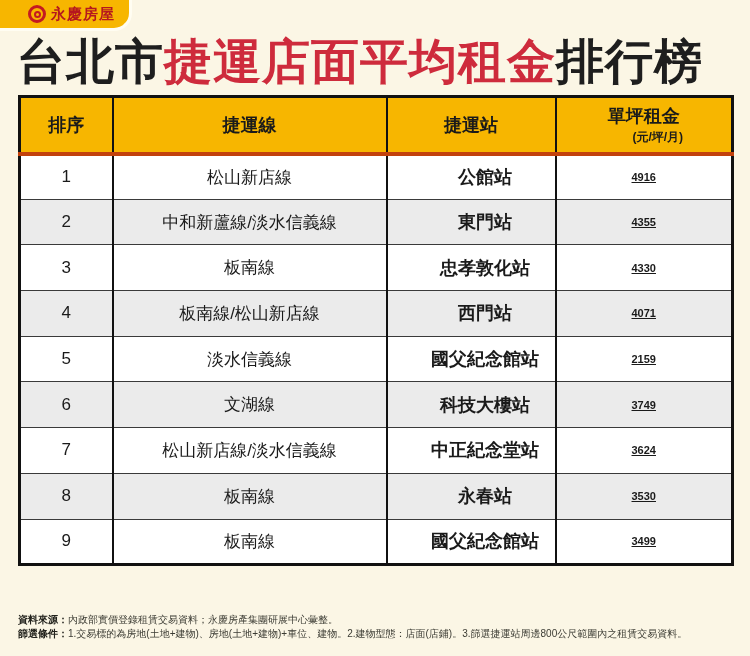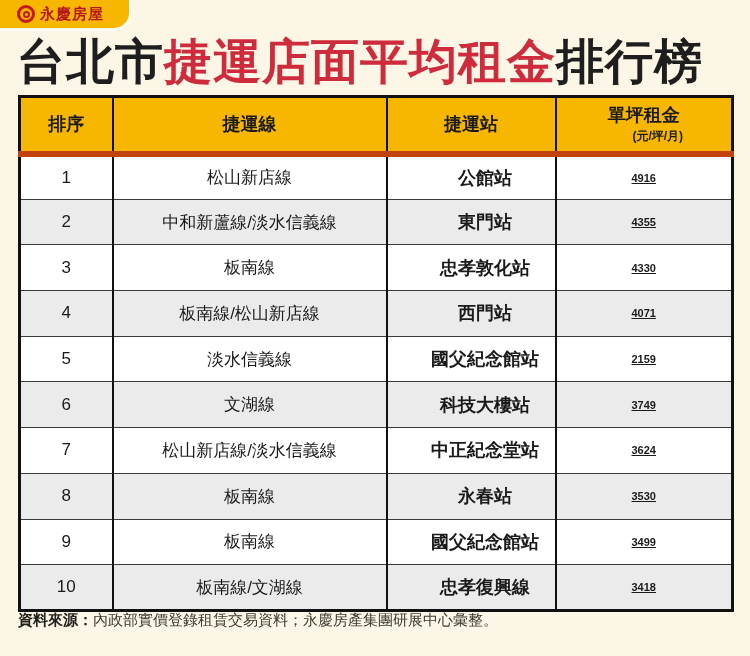--- a/index.html
+++ b/index.html
@@ -11,21 +11,21 @@
     overflow: hidden;
   }
   .logo-tab {
     position: absolute; top: 0; left: 0;
     width: 132px; height: 31px;
     background: #F7B600;
     border-bottom-right-radius: 18px;
     border-right: 3px solid #FFFDF2;
     border-bottom: 3px solid #FFFDF2;
     display: flex; align-items: center;
-    padding-left: 17px; gap: 5px;
+    padding-left: 28px; gap: 5px;
   }
   .logo-mark {
     width: 18px; height: 18px;
     border: 3px solid #C41A21;
     border-radius: 50%;
     background: #F7B600;
     display: flex; align-items: center; justify-content: center;
   }
   .logo-mark-inner {
     width: 7px; height: 7px;
@@ -67,39 +67,39 @@
     border-bottom: 1px solid #3a3a3a;
     text-align: center;
     vertical-align: middle;
     color: #1A1A1A;
   }
   .rank-table thead tr { height: 57px; }
   .rank-table thead th {
     background: #F7B600;
     font-size: 18px;
     font-weight: 900;
-    border-bottom: 6px solid #c2410c;
+    border-bottom: 4px solid #c2410c;
   }
   .rank-table thead th .unit {
     display: block;
     font-size: 12px;
     font-weight: 700;
     margin-top: 1px;
     padding-left: 28px;
   }
   .rank-table tbody tr { height: 45.7px; background: #FFFFFF; }
   .rank-table tbody tr.even { background: #EBEBEB; }
   .cell-rank    { font-size: 17px; font-weight: 400; }
   .cell-line    { font-size: 17px; font-weight: 400; }
   .cell-station { font-size: 18px; font-weight: 900; padding-left: 28px; }
   .cell-rent    { font-size: 11px; font-weight: 700; text-decoration: underline; }
   .notes {
     position: absolute; left: 18px; top: 613px;
     width: 716px;
-    font-size: 15px;
+    font-size: 10px;
     line-height: 13.5px;
     color: #3B3B33;
   }
   .note-line .note-label { font-weight: 900; color: #22221C; }
 </style>
 </head>
 <body>
 
 <div class="logo-tab">
   <span class="logo-mark">
@@ -178,26 +178,23 @@
       <td class="cell-line">板南線</td>
       <td class="cell-station">永春站</td>
       <td class="cell-rent">3530</td>
     </tr>
     <tr class="odd">
       <td class="cell-rank">9</td>
       <td class="cell-line">板南線</td>
       <td class="cell-station">國父紀念館站</td>
       <td class="cell-rent">3499</td>
     </tr>
-    <tr class="even">
-      <td class="cell-rank">10</td>
-      <td class="cell-line">板南線/文湖線</td>
-      <td class="cell-station">忠孝復興線</td>
-      <td class="cell-rent">3418</td>
-    </tr>
   </tbody>
 </table>
 
 <div class="notes">
   <div class="note-line">
     <span class="note-label">資料來源：</span><span>內政部實價登錄租賃交易資料；永慶房產集團研展中心彙整。</span>
   </div>
+  <div class="note-line">
+    <span class="note-label">篩選條件：</span><span>1.交易標的為房地(土地+建物)、房地(土地+建物)+車位、建物。2.建物型態：店面(店鋪)。3.篩選捷運站周邊800公尺範圍內之租賃交易資料。</span>
+  </div>
 </div>
 
 </body></html>

